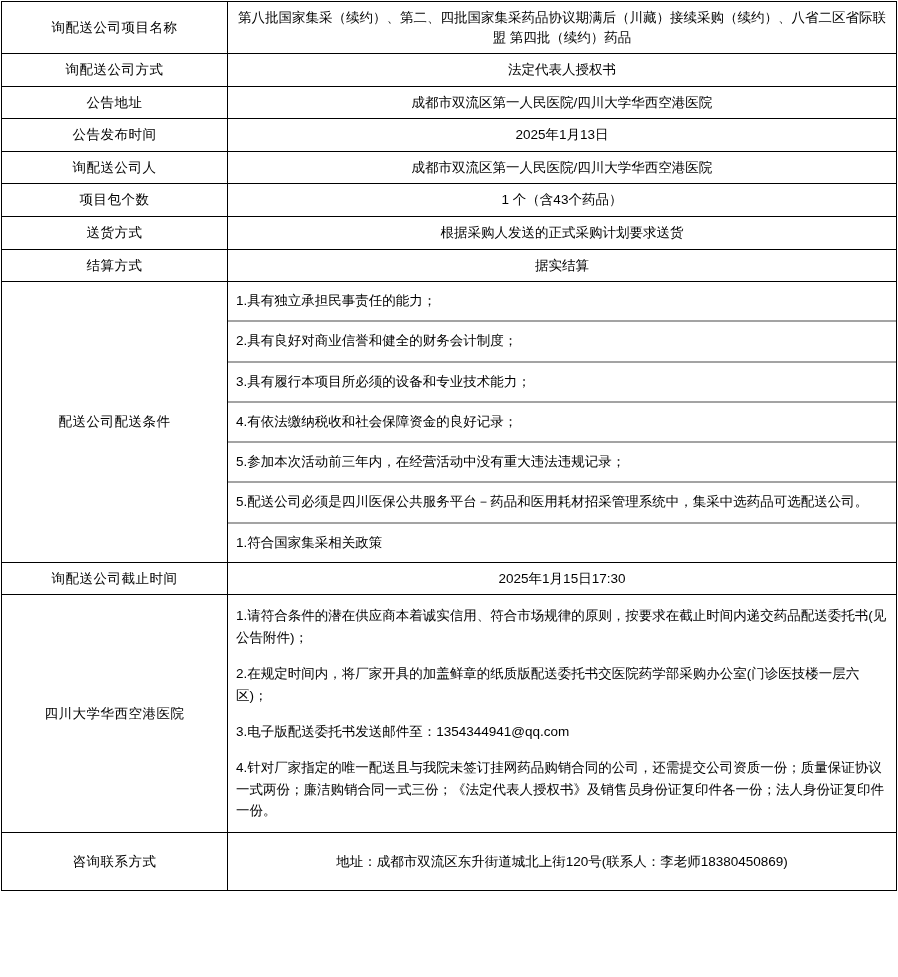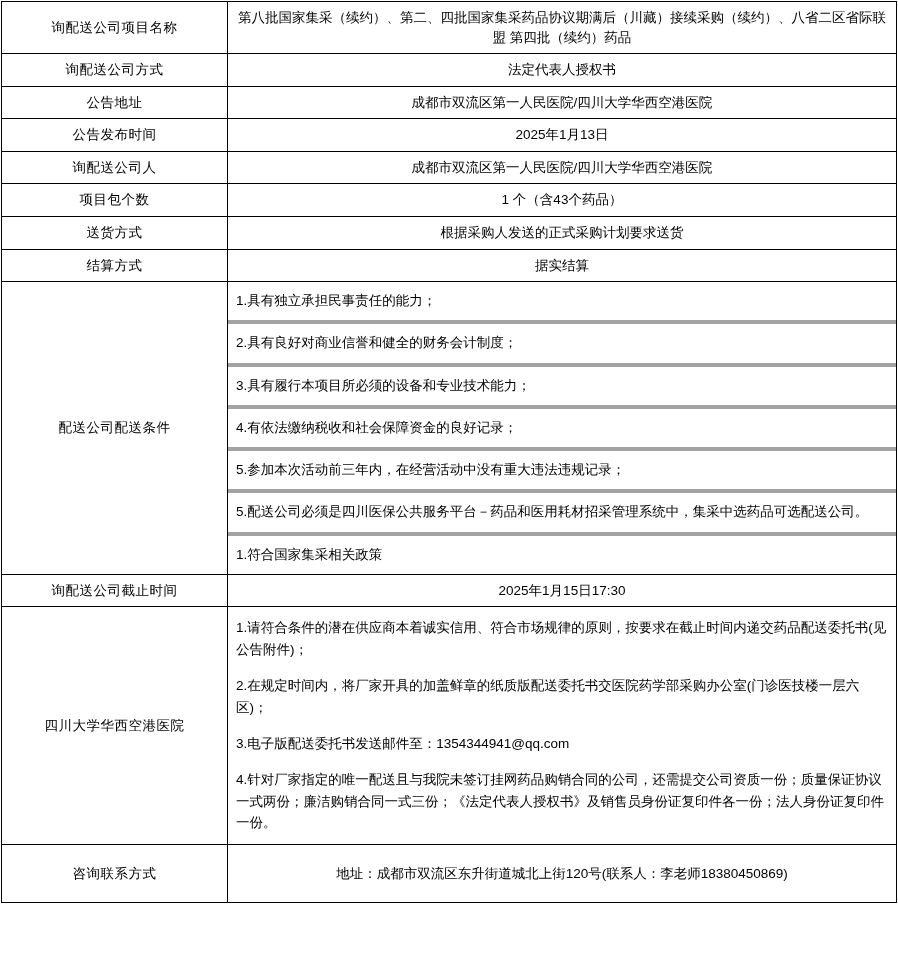--- a/index.html
+++ b/index.html
@@ -44,21 +44,21 @@
     white-space: normal;
   }
   
   table.inner {
     border-collapse: collapse;
     width: 100%;
     table-layout: fixed;
   }
   table.inner td {
     border: none;
-    border-bottom: 4px solid #a3a3a3;
+    border-bottom: 2px solid #a3a3a3;
     padding: 9px 8px;
     font-size: 13.5px;
     line-height: 1.5;
     text-align: left;
   }
   table.inner tr:last-child td {
     border-bottom: none;
   }
   td.nopad {
     padding: 0;

